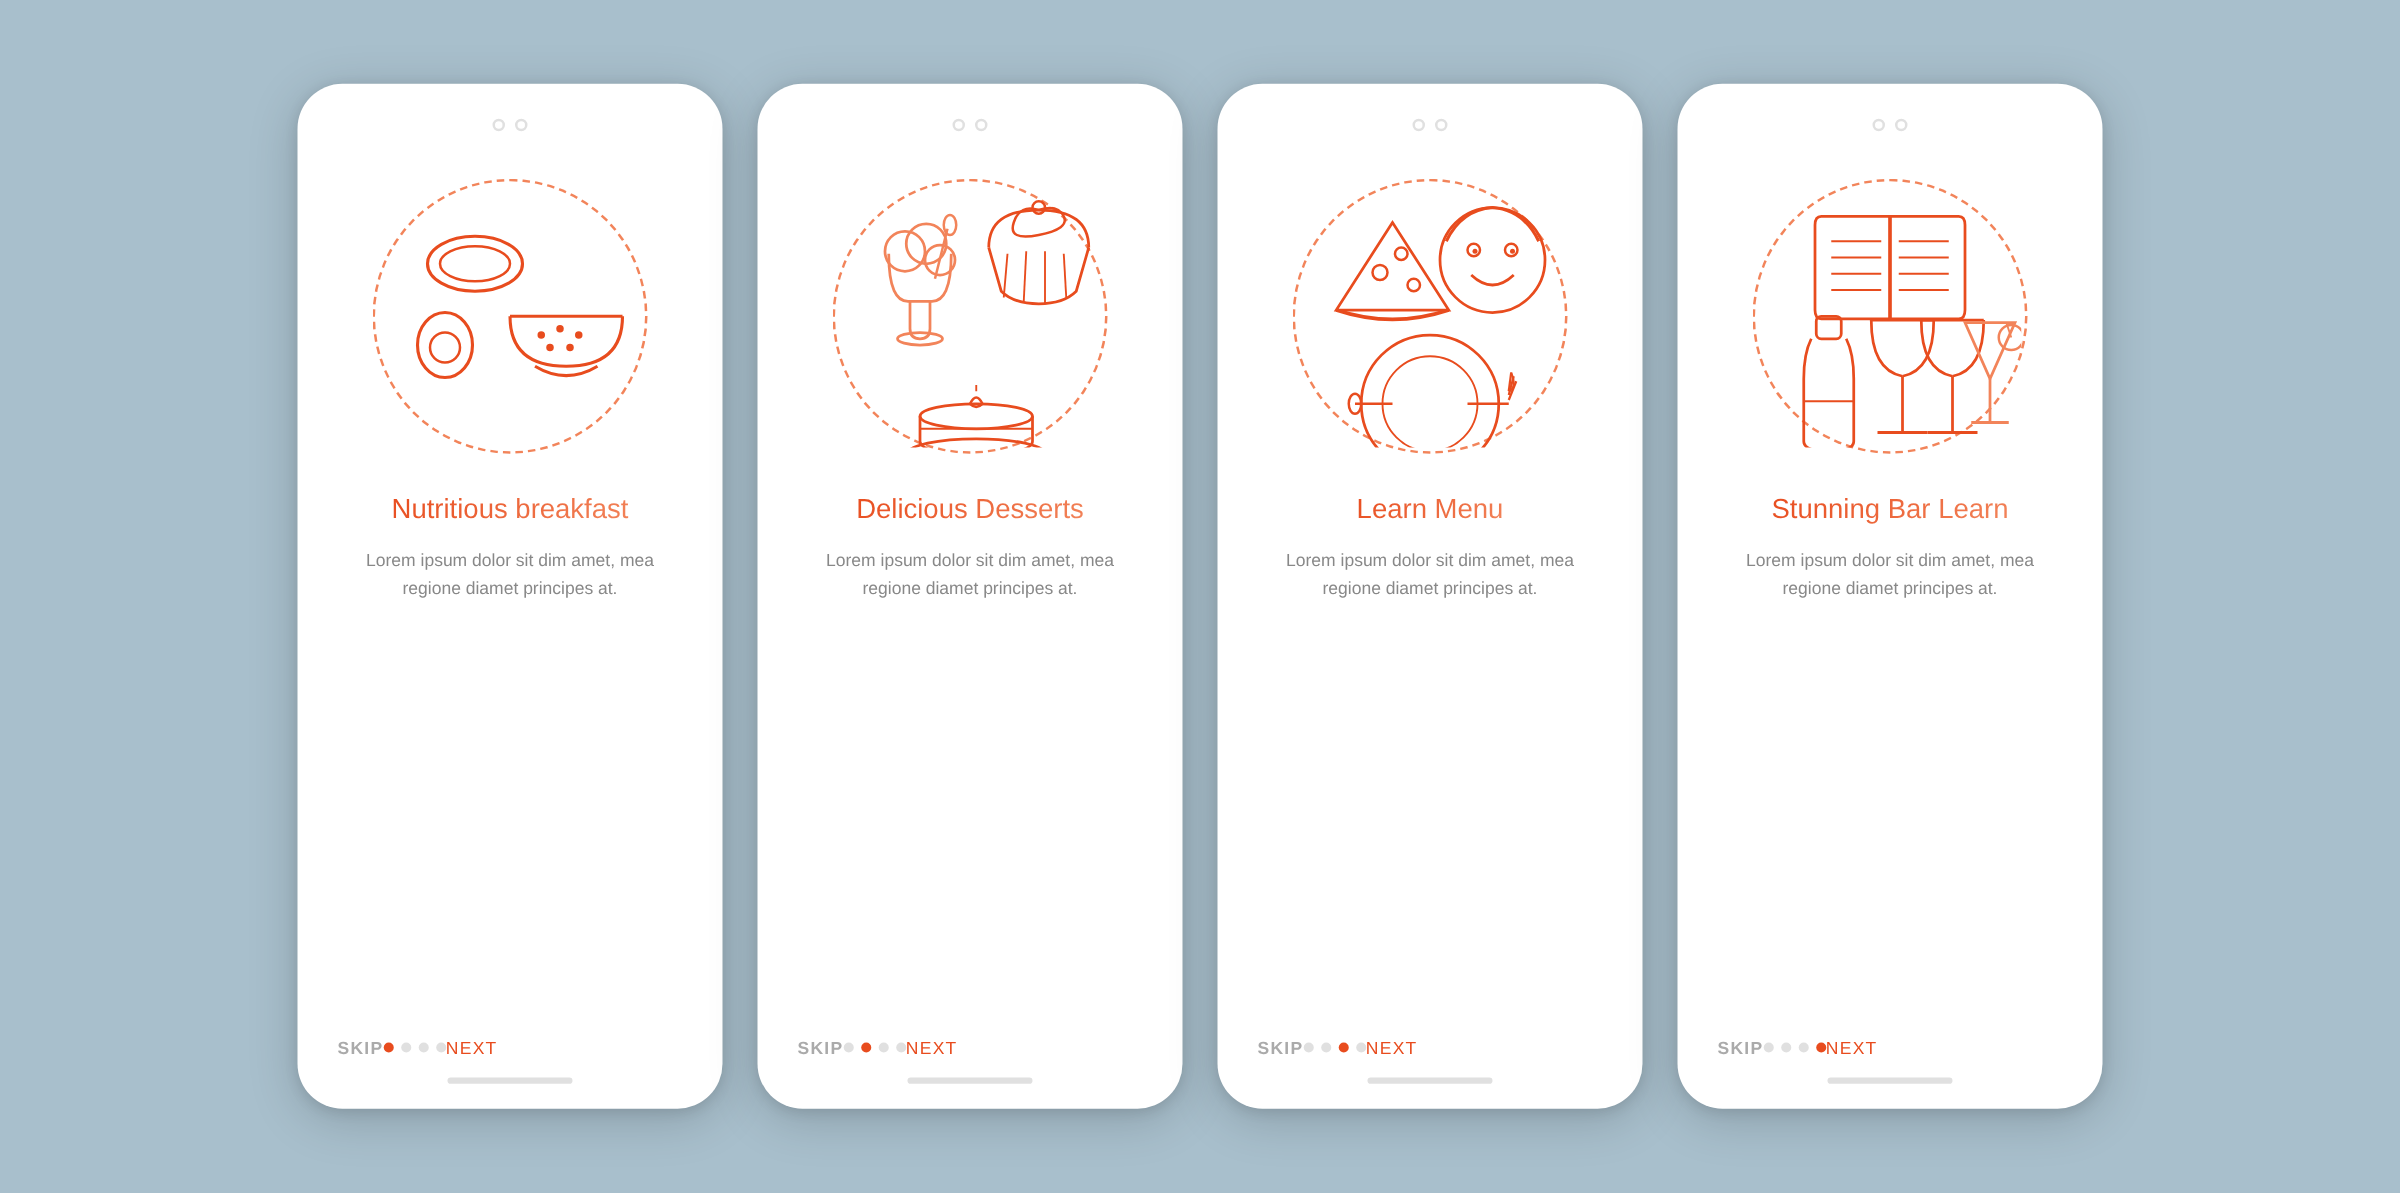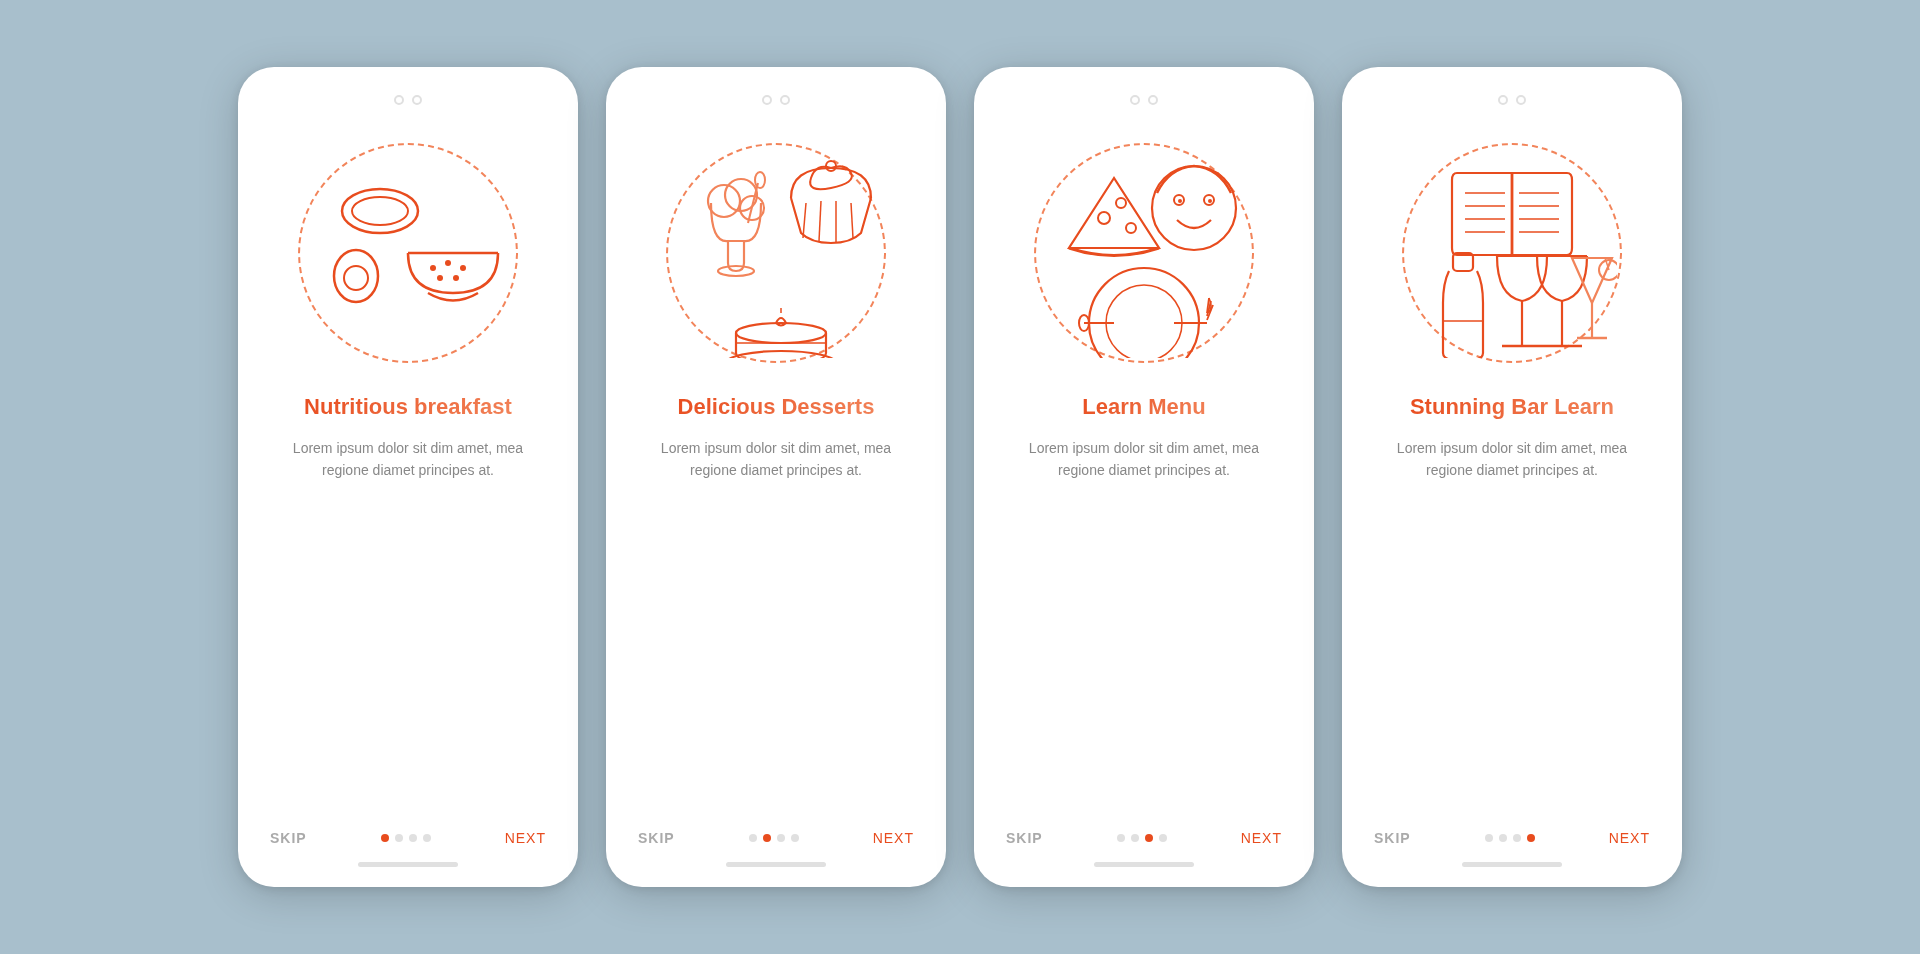--- a/index.html
+++ b/index.html
@@ -72,21 +72,21 @@
       transform: translate(-50%, -50%);
     }
 
     svg.food-icon {
       position: relative;
       z-index: 2;
     }
 
     .card-title {
       font-size: 22px;
-      font-weight: 700;
+      font-weight: 400;
       color: #e84c1e;
       text-align: center;
       margin-bottom: 16px;
       line-height: 1.25;
       background: linear-gradient(135deg, #e84c1e, #f2845a);
       -webkit-background-clip: text;
       -webkit-text-fill-color: transparent;
       background-clip: text;
     }
 
@@ -110,21 +110,20 @@
       cursor: pointer;
       margin-bottom: 14px;
       display: inline-block;
     }
 
     .spacer { flex: 1; }
 
     .nav-bar {
       display: flex;
       align-items: center;
-      justify-content: space-between;
       width: 100%;
       padding: 0 4px;
       margin-bottom: 12px;
     }
 
     .nav-skip {
       font-size: 14px;
       color: #aaa;
       font-weight: 600;
       letter-spacing: 1px;

